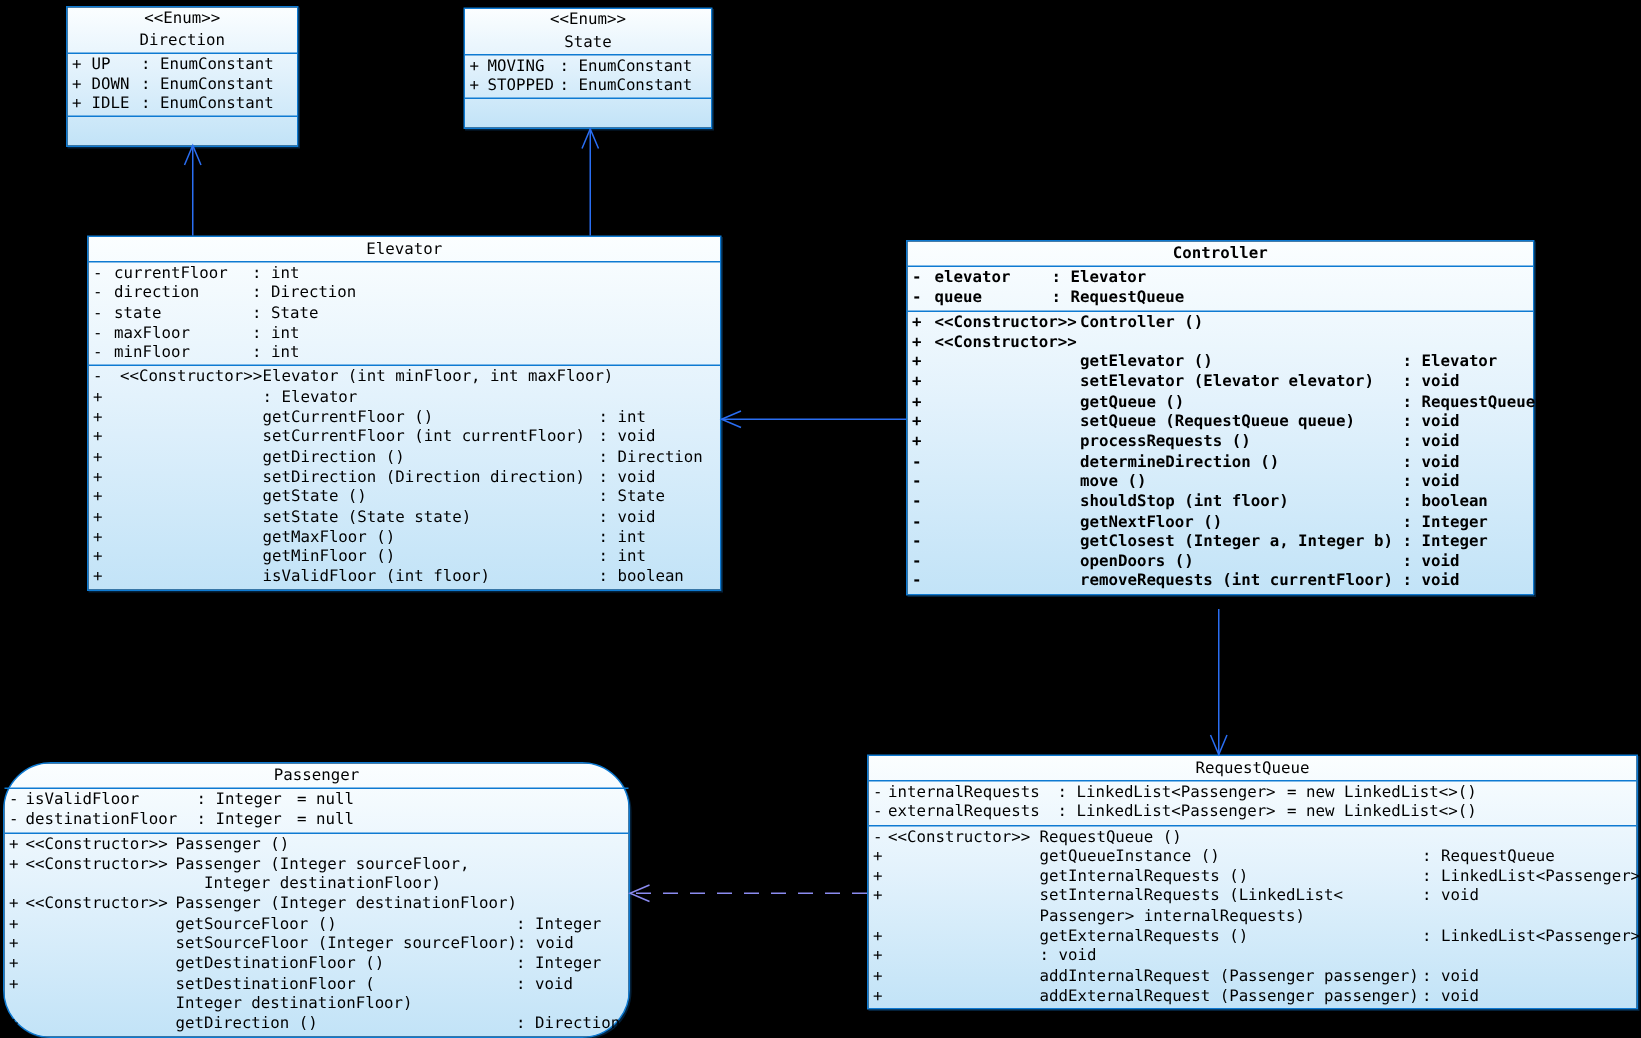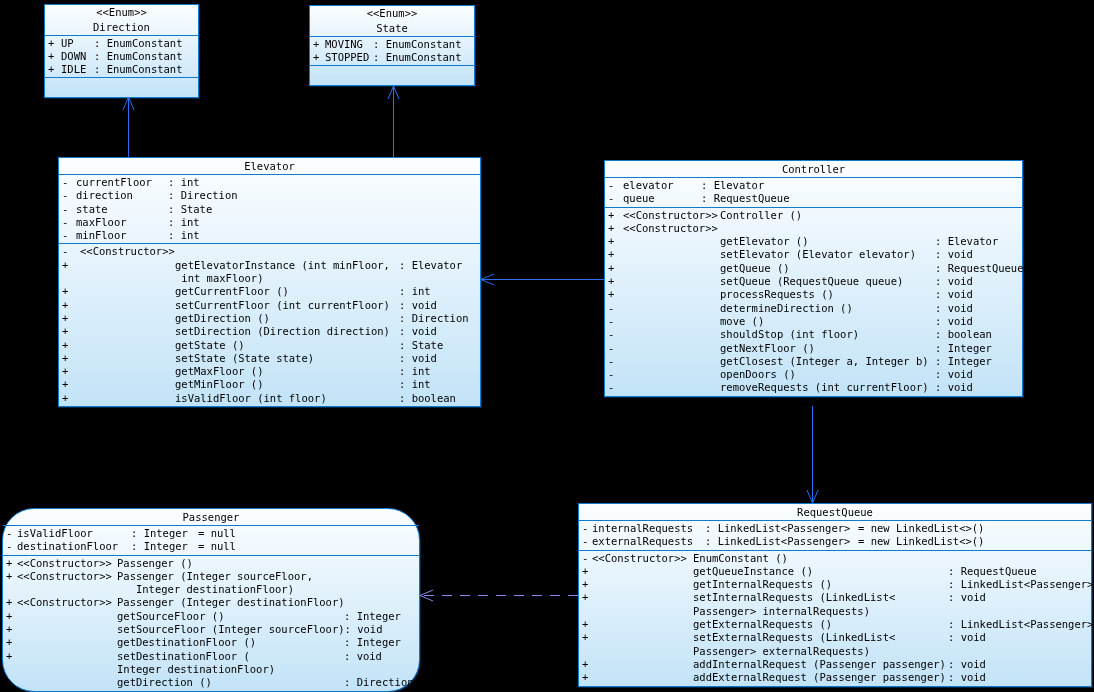--- a/index.html
+++ b/index.html
@@ -118,27 +118,26 @@
         <span class="cell c-vis">-</span>
         <span class="cell c-name">minFloor</span>
         <span class="cell c-type">: int</span>
         <span class="cell c-default"></span>
       </div>
     </div>
   <div class="cmp">
       <div class="method-row">
         <span class="cell c-vis">-</span>
         <span class="cell c-kw">&lt;&lt;Constructor&gt;&gt;</span>
-        <span class="cell c-ret"></span>
-      </div>
-      <div class="method-row">
-        <span class="cell c-vis">+</span>
-        <span class="cell c-kw"></span>
-        <span class="cell c-sig">getElevatorInstance (int minFloor,
- int maxFloor)</span>
+        <span class="cell c-sig">Elevator (int minFloor, int maxFloor)</span>
+        <span class="cell c-ret"></span>
+      </div>
+      <div class="method-row">
+        <span class="cell c-vis">+</span>
+        <span class="cell c-kw"></span>
         <span class="cell c-ret">: Elevator</span>
       </div>
       <div class="method-row">
         <span class="cell c-vis">+</span>
         <span class="cell c-kw"></span>
         <span class="cell c-sig">getCurrentFloor ()</span>
         <span class="cell c-ret">: int</span>
       </div>
       <div class="method-row">
         <span class="cell c-vis">+</span>
@@ -184,21 +183,21 @@
       </div>
       <div class="method-row">
         <span class="cell c-vis">+</span>
         <span class="cell c-kw"></span>
         <span class="cell c-sig">isValidFloor (int floor)</span>
         <span class="cell c-ret">: boolean</span>
       </div>
     </div>
 </div>
 
-<div class="class-box" style="left:604px;top:160px;width:419px;--a-vis:15px;--a-name:78px;--m-vis:15px;--m-kw:97px;--m-ret:84px;">
+<div class="class-box" style="left:604px;top:160px;width:419px;font-weight:bold;--a-vis:15px;--a-name:78px;--m-vis:15px;--m-kw:97px;--m-ret:84px;">
   <div class="hdr">
 
     <div class="cls-name">Controller</div>
   </div>
   <div class="cmp">
       <div class="attr-row">
         <span class="cell c-vis">-</span>
         <span class="cell c-name">elevator</span>
         <span class="cell c-type">: Elevator</span>
         <span class="cell c-default"></span>
@@ -386,21 +385,21 @@
         <span class="cell c-vis">-</span>
         <span class="cell c-name">externalRequests</span>
         <span class="cell c-type">: LinkedList&lt;Passenger&gt;</span>
         <span class="cell c-default">= new LinkedList&lt;&gt;()</span>
       </div>
     </div>
   <div class="cmp">
       <div class="method-row">
         <span class="cell c-vis">-</span>
         <span class="cell c-kw">&lt;&lt;Constructor&gt;&gt;</span>
-        <span class="cell c-sig">EnumConstant ()</span>
+        <span class="cell c-sig">RequestQueue ()</span>
         <span class="cell c-ret"></span>
       </div>
       <div class="method-row">
         <span class="cell c-vis">+</span>
         <span class="cell c-kw"></span>
         <span class="cell c-sig">getQueueInstance ()</span>
         <span class="cell c-ret">: RequestQueue</span>
       </div>
       <div class="method-row">
         <span class="cell c-vis">+</span>
@@ -417,22 +416,20 @@
       </div>
       <div class="method-row">
         <span class="cell c-vis">+</span>
         <span class="cell c-kw"></span>
         <span class="cell c-sig">getExternalRequests ()</span>
         <span class="cell c-ret">: LinkedList&lt;Passenger&gt;</span>
       </div>
       <div class="method-row">
         <span class="cell c-vis">+</span>
         <span class="cell c-kw"></span>
-        <span class="cell c-sig">setExternalRequests (LinkedList&lt;
-Passenger&gt; externalRequests)</span>
         <span class="cell c-ret">: void</span>
       </div>
       <div class="method-row">
         <span class="cell c-vis">+</span>
         <span class="cell c-kw"></span>
         <span class="cell c-sig">addInternalRequest (Passenger passenger)</span>
         <span class="cell c-ret">: void</span>
       </div>
       <div class="method-row">
         <span class="cell c-vis">+</span>

